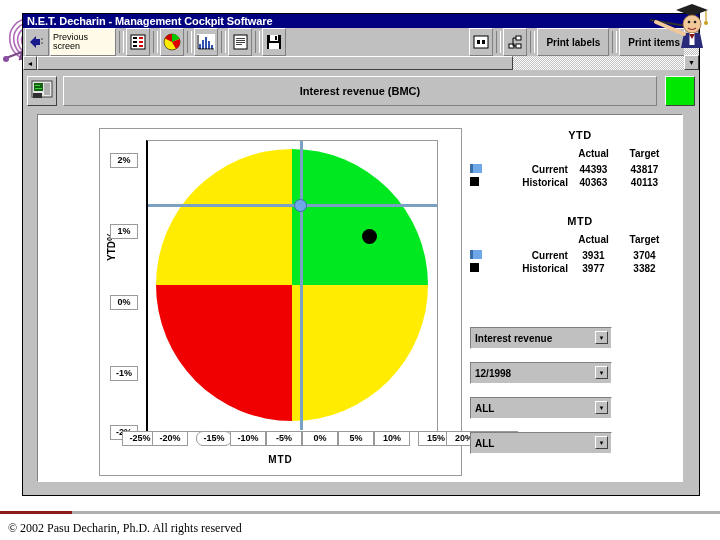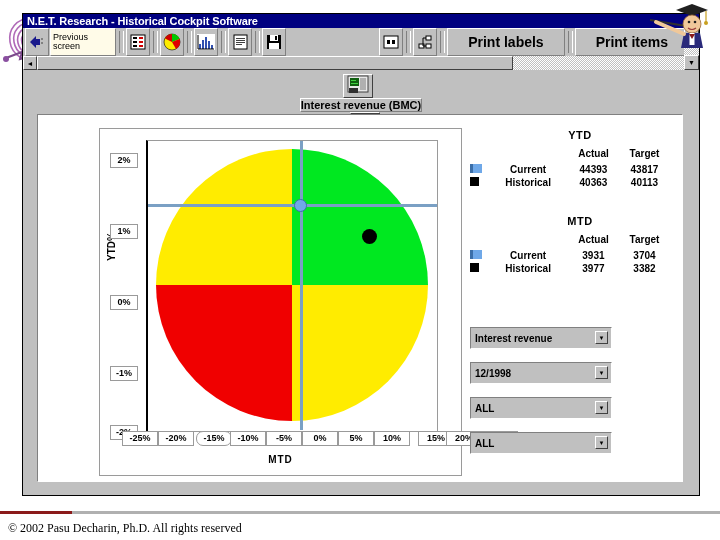--- a/index.html
+++ b/index.html
@@ -103,22 +103,22 @@
     overflow: hidden;
   }
   #btn-previous .lbl {
     display: block;
     width: 60px;
     white-space: normal;
     color: #000;
   }
 
   .tb-text-btn {
-    padding: 0 20px;
-    font-size: 14px;
+    padding: 0 8px;
+    font-size: 10px;
     font-weight: bold;
     white-space: nowrap;
   }
 
   
   #tool-scroll {
     position: absolute;
     left: 0; top: 42px;
     width: 100%;
     height: 14px;
@@ -156,21 +156,20 @@
 
   
   #header-band {
     position: absolute;
     left: 4px;
     top: 60px;
     right: 4px;
     height: 34px;
     display: flex;
     align-items: center;
-    flex-direction: column;
   }
   #header-icon {
     width: 30px;
     height: 30px;
     background: #c0c0c0;
     border-top: 1px solid #ffffff;
     border-left: 1px solid #ffffff;
     border-right: 1px solid #404040;
     border-bottom: 1px solid #404040;
     box-sizing: border-box;
@@ -353,21 +352,21 @@
     color: #000000;
   }
   .legend-table th {
     font-size: 10px;
     font-weight: bold;
     text-align: center;
     padding: 0 0 4px 0;
   }
   .legend-table td { padding: 1px 0; }
   .col-swatch { width: 18px; }
-  .col-name   { width: 78px; text-align: center; }
+  .col-name   { width: 78px; text-align: right; }
   .col-num    { width: 50px; text-align: center; }
   .sw {
     display: inline-block;
     width: 9px;
     height: 9px;
   }
   .sw-current { background: #6fa8e8; border-left: 3px solid #3b6ea8; }
   .sw-historical { background: #000000; }
 
   
@@ -474,21 +473,21 @@
     <path d="M32 14 C20 14 14 22 16 31 C18 40 26 43 34 42"></path>
     <path d="M33 18 C23 18 18 24 20 31 C22 38 28 40 34 39"></path>
   </g>
   <path d="M4 46 L20 40 L18 47 L30 44" stroke="#7a4a8a" stroke-width="2" fill="none"></path>
   <circle cx="4" cy="47" r="3" fill="#8a4fa0"></circle>
 </svg>
 
 <div id="app-window">
 
   <div id="title-bar">
-    <span>N.E.T. Research - Historical Cockpit Software</span>
+    <span>N.E.T. Decharin - Management Cockpit Software</span>
   </div>
 
   <div id="toolbar">
 
     <div class="tb-btn" id="btn-back">
       <svg width="20" height="16" viewBox="0 0 20 16">
         <path d="M9 2 L3 8 L9 14 L9 11 L13 11 L13 5 L9 5 Z" fill="#1a1a8c"></path>
         <rect x="14" y="4" width="2" height="2" fill="#808080"></rect>
         <rect x="14" y="8" width="2" height="2" fill="#808080"></rect>
       </svg>
@@ -649,21 +648,21 @@
         </div>
 
         <div class="cross-line-h" style="left:0; top:63px; width:289px;"></div>
         <div class="cross-line-v" style="left:152px; top:0; height:289px;"></div>
 
         <div class="marker" id="marker-current" style="left:146px; top:58px;"></div>
         <div class="marker" id="marker-historical" style="left:214px; top:88px;"></div>
       </div>
 
       <div class="xtick" style="left:22px;">-25%</div>
-      <div class="xtick" style="left:58px;">-20%</div>
+      <div class="xtick" style="left:52px;">-20%</div>
       <div class="xtick" style="left:96px;border-radius:7px;">-15%</div>
       <div class="xtick" style="left:130px;">-10%</div>
       <div class="xtick" style="left:166px;">-5%</div>
       <div class="xtick" style="left:202px;">0%</div>
       <div class="xtick" style="left:238px;">5%</div>
       <div class="xtick" style="left:274px;">10%</div>
       <div class="xtick" style="left:318px;">15%</div>
       <div class="xtick" style="left:346px;">20%</div>
       <div class="xtick" style="left:382px;">25%</div>
 

